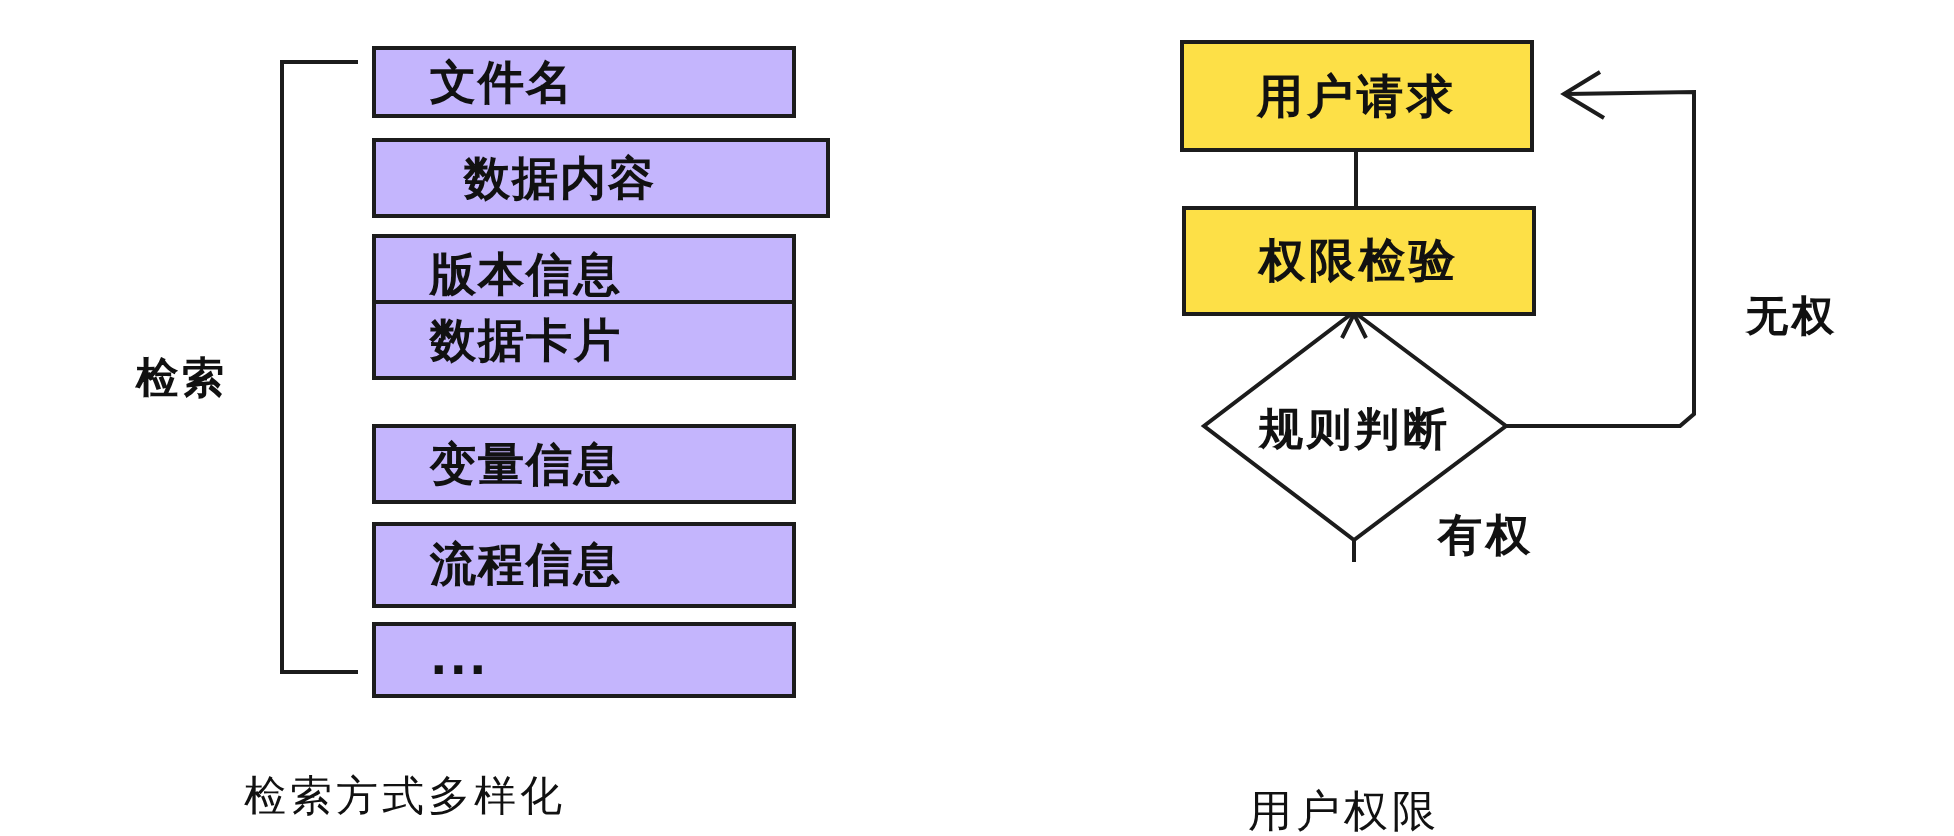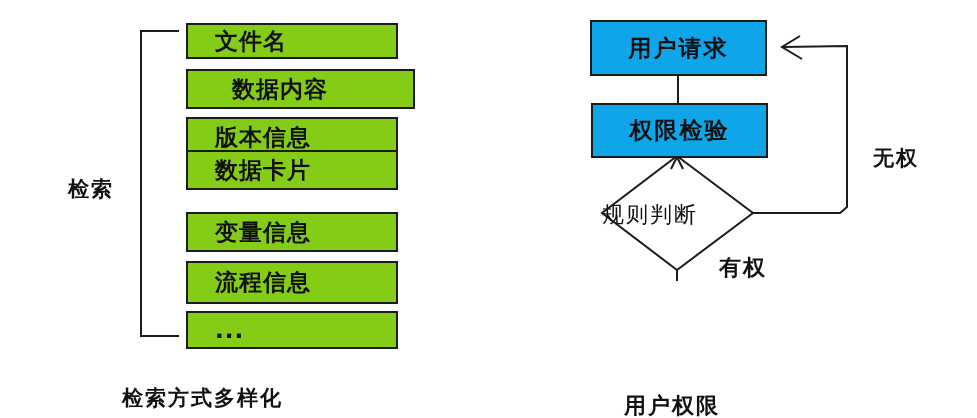--- a/index.html
+++ b/index.html
@@ -16,21 +16,21 @@
     overflow: hidden;
     color: #111111;
   }
 
   
   .list-box {
     position: absolute;
     left: 186px;
     width: 181px;
     border: 2px solid #1c1c1c;
-    background: #84cc16;
+    background: #c4b5fd;
     display: flex;
     align-items: center;
     padding-left: 27px;
     box-sizing: content-box;
     font-weight: bold;
     font-size: 23px;
     letter-spacing: 1px;
     white-space: nowrap;
   }
 
@@ -49,50 +49,51 @@
     position: absolute;
     left: 68px;
     top: 175px;
     font-weight: bold;
     font-size: 21px;
     letter-spacing: 2px;
   }
 
   .caption {
     position: absolute;
-    font-weight: bold;
+    font-weight: normal;
     white-space: nowrap;
   }
   .caption-left  { left: 122px; top: 384px; font-size: 21px; letter-spacing: 2px; }
   .caption-right { left: 624px; top: 391px; font-size: 22px; letter-spacing: 2px; }
 
   
   .flow-box {
     position: absolute;
     border: 2px solid #1c1c1c;
-    background: #0ea5e9;
+    background: #fde047;
     display: flex;
     align-items: center;
     justify-content: center;
     font-weight: bold;
     font-size: 23px;
     letter-spacing: 2px;
     box-sizing: content-box;
     white-space: nowrap;
   }
   .box-user    { left: 590px; top: 20px;  width: 173px; height: 52px; }
   .box-perm    { left: 591px; top: 103px; width: 173px; height: 51px; }
   .box-exec    { left: 592px; top: 281px; width: 173px; height: 58px; }
 
   .diamond-label {
     position: absolute;
     left: 602px;
     top: 200px;
     width: 151px;
-    font-weight: normal;
+    text-align: center;
+    font-weight: bold;
     font-size: 22px;
     letter-spacing: 2px;
     white-space: nowrap;
   }
 
   .edge-label {
     position: absolute;
     font-weight: bold;
     white-space: nowrap;
   }

